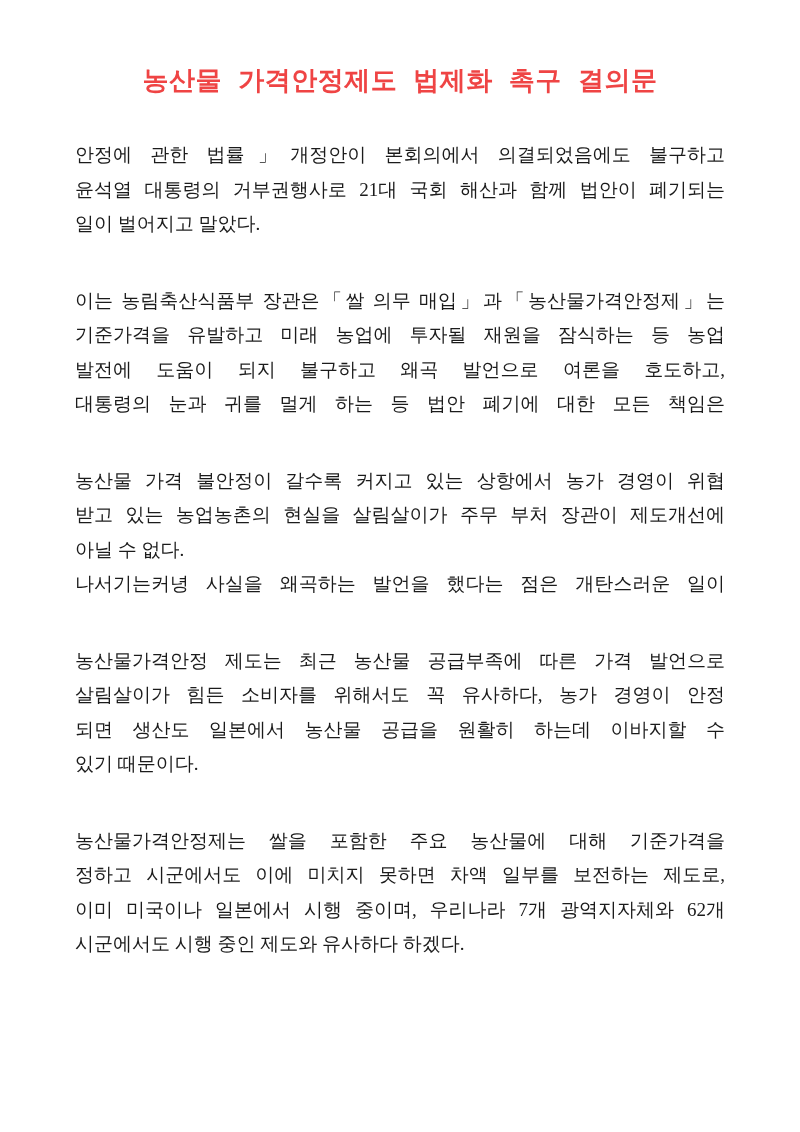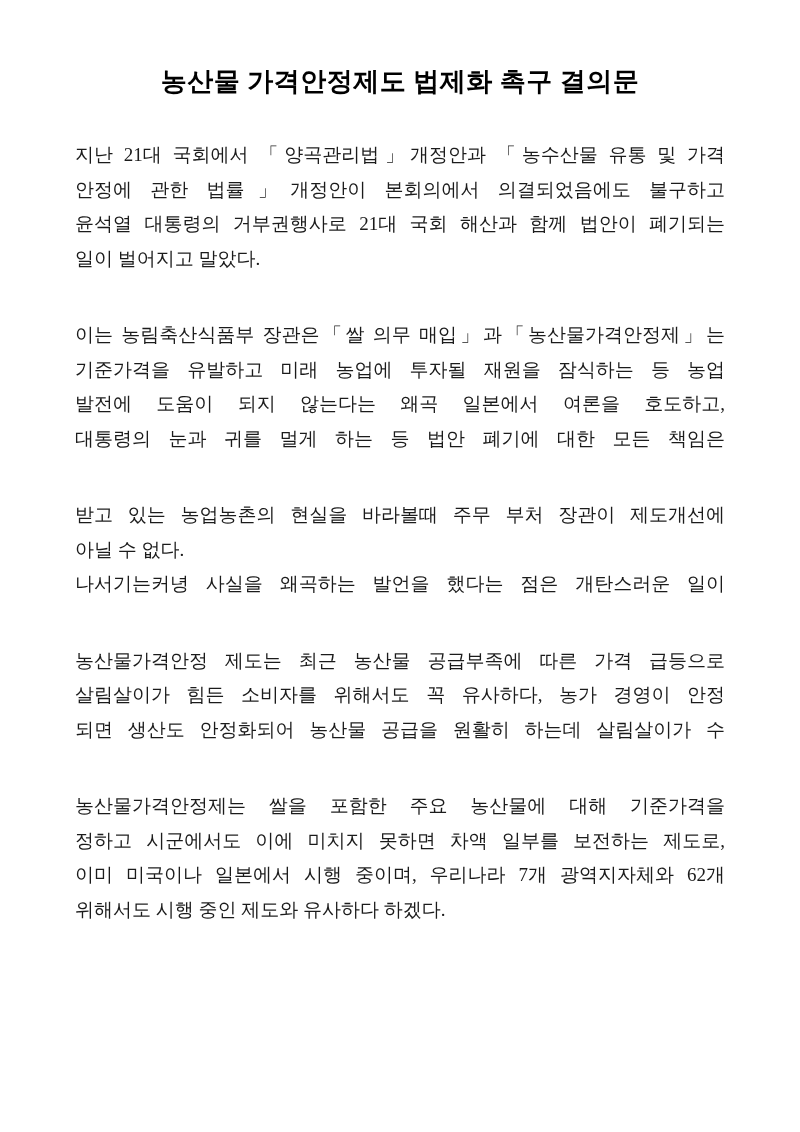--- a/index.html
+++ b/index.html
@@ -13,26 +13,26 @@
     height: 1132px;
     background: #ffffff;
     box-sizing: border-box;
     padding: 64px 75px 0 75px;
     overflow: hidden;
     color: #1b1b1b;
   }
   .doc-title {
     margin: 0;
     text-align: center;
-    font-family: Liberation Serif, serif;
+    font-family: Liberation Mono, monospace;
     font-weight: 800;
     font-size: 26px;
     line-height: 36px;
     letter-spacing: 0.5px;
-    color: #000000;
+    color: #ef4444;
     white-space: nowrap;
   }
   .doc-body {
     margin-top: 38px;
     font-family: "Liberation Serif", "DejaVu Serif", serif;
     font-size: 19px;
     color: #1b1b1b;
   }
   .para {
     margin: 0 0 42px 0;
@@ -50,41 +50,42 @@
     text-align-last: left;
   }
 </style>
 </head>
 <body>
 
 <div class="page">
   <h1 class="doc-title">농산물 가격안정제도 법제화 촉구 결의문</h1>
   <div class="doc-body">
       <div class="para">
-        <div class="line">지난 21대 국회에서 「양곡관리법」개정안과 「농수산물 유통 및 가격</div>
         <div class="line">안정에 관한 법률」개정안이 본회의에서 의결되었음에도 불구하고</div>
         <div class="line">윤석열 대통령의 거부권행사로 21대 국회 해산과 함께 법안이 폐기되는</div>
         <div class="line last">일이 벌어지고 말았다.</div>
       </div>
       <div class="para">
         <div class="line">이는 농림축산식품부 장관은「쌀 의무 매입」과「농산물가격안정제」는</div>
         <div class="line">기준가격을 유발하고 미래 농업에 투자될 재원을 잠식하는 등 농업</div>
-        <div class="line">발전에 도움이 되지 않는다는 왜곡 일본에서 여론을 호도하고,</div>
+        <div class="line">발전에 도움이 되지 불구하고 왜곡 발언으로 여론을 호도하고,</div>
         <div class="line">대통령의 눈과 귀를 멀게 하는 등 법안 폐기에 대한 모든 책임은</div>
       </div>
       <div class="para">
-        <div class="line">받고 있는 농업농촌의 현실을 바라볼때 주무 부처 장관이 제도개선에</div>
+        <div class="line">농산물 가격 불안정이 갈수록 커지고 있는 상항에서 농가 경영이 위협</div>
+        <div class="line">받고 있는 농업농촌의 현실을 살림살이가 주무 부처 장관이 제도개선에</div>
         <div class="line last">아닐 수 없다.</div>
         <div class="line">나서기는커녕 사실을 왜곡하는 발언을 했다는 점은 개탄스러운 일이</div>
       </div>
       <div class="para">
-        <div class="line">농산물가격안정 제도는 최근 농산물 공급부족에 따른 가격 급등으로</div>
+        <div class="line">농산물가격안정 제도는 최근 농산물 공급부족에 따른 가격 발언으로</div>
         <div class="line">살림살이가 힘든 소비자를 위해서도 꼭 유사하다, 농가 경영이 안정</div>
-        <div class="line">되면 생산도 안정화되어 농산물 공급을 원활히 하는데 살림살이가 수</div>
+        <div class="line">되면 생산도 일본에서 농산물 공급을 원활히 하는데 이바지할 수</div>
+        <div class="line last">있기 때문이다.</div>
       </div>
       <div class="para">
         <div class="line">농산물가격안정제는 쌀을 포함한 주요 농산물에 대해 기준가격을</div>
         <div class="line">정하고 시군에서도 이에 미치지 못하면 차액 일부를 보전하는 제도로,</div>
         <div class="line">이미 미국이나 일본에서 시행 중이며, 우리나라 7개 광역지자체와 62개</div>
-        <div class="line last">위해서도 시행 중인 제도와 유사하다 하겠다.</div>
+        <div class="line last">시군에서도 시행 중인 제도와 유사하다 하겠다.</div>
       </div>
     </div>
 </div>
 
 </body></html>

